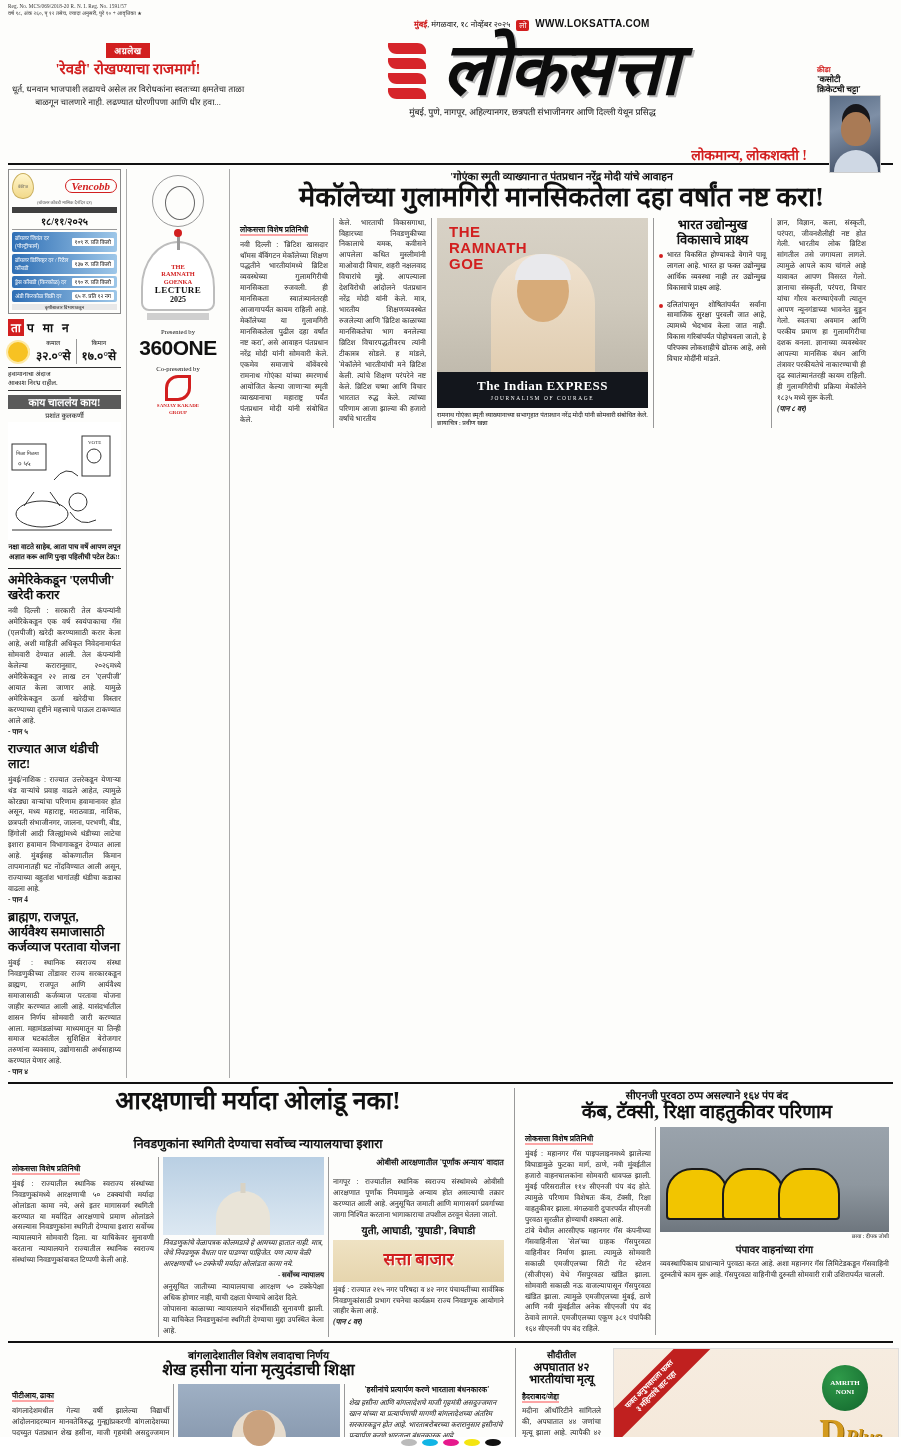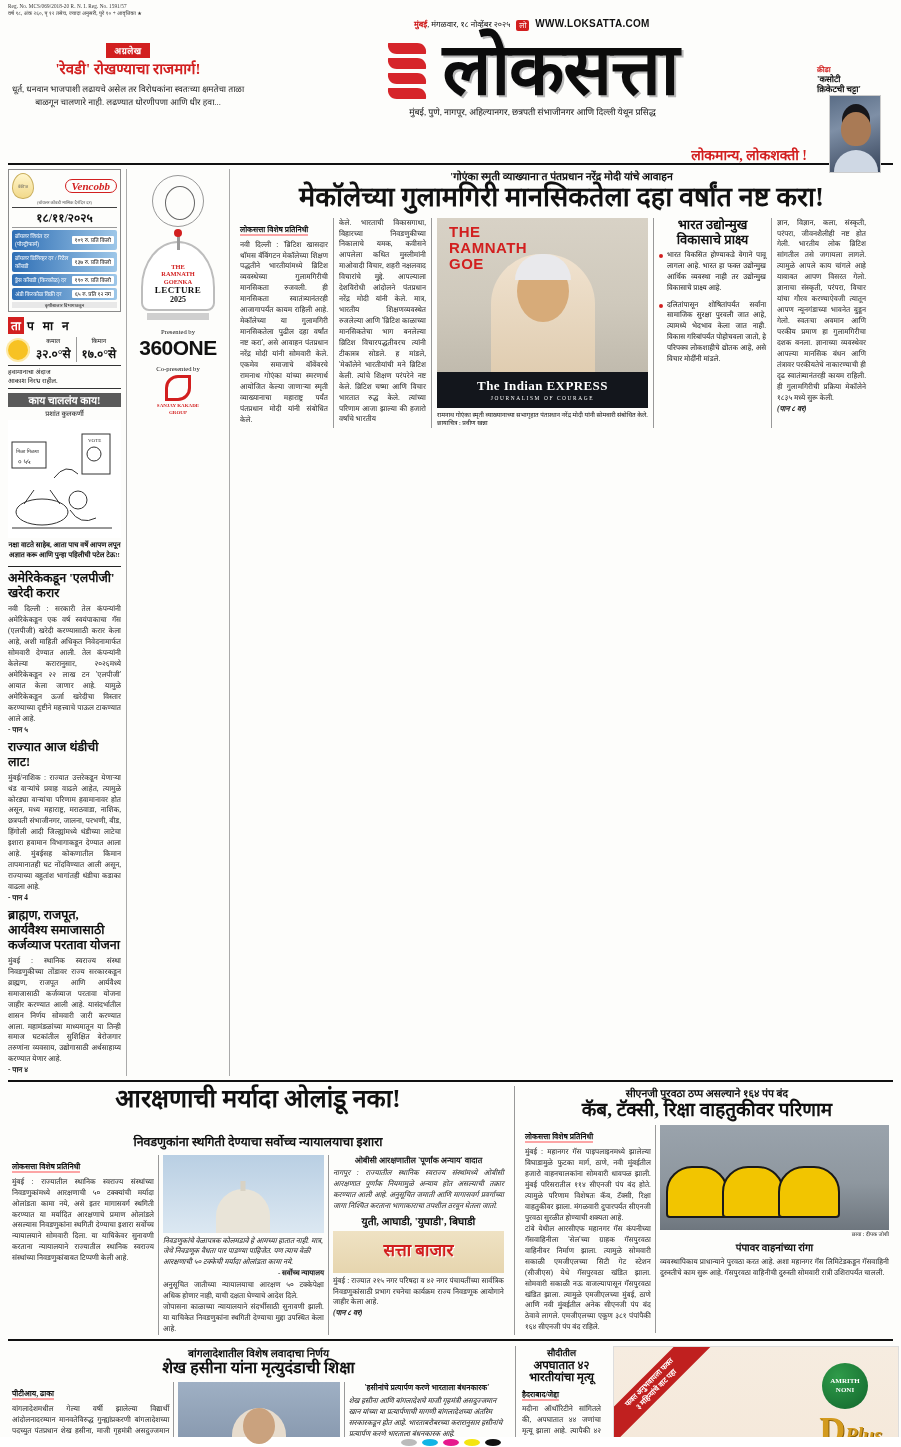--- a/index.html
+++ b/index.html
@@ -24,21 +24,21 @@
 
   
   .masthead { display: flex; height: 132px; padding: 0 4px; position: relative; }
   .mh-left { width: 240px; padding-top: 10px; text-align: center; }
   .anvalekh-tag { display:inline-block; background:#d21f1f; color:#fff; font-size:9px; font-weight:bold;
                   padding:1px 8px; letter-spacing:.5px;}
   .anvalekh-head { color:#d21f1f; font-size:15px; font-weight:bold; margin-top:3px; line-height:1.15; }
   .anvalekh-body { font-size:8.6px; line-height:1.45; margin-top:5px; color:#1a1a1a; }
 
   .mh-center { flex:1; position:relative; text-align:center; padding-top: 6px;}
-  .logo-row { display:flex; align-items:center; justify-content:center; gap:12px; }
+  .logo-row { display:flex; align-items:center; justify-content:center; gap:12px;font-style:italic; }
   .logo-flame { width: 44px; height: 62px; position: relative; }
   .logo-flame i { position:absolute; left:0; width:40px; height:11px; background:#d6252a; border-radius:0 14px 0 14px; transform: skewX(-12deg);}
   .logo-flame i:nth-child(1){ top:4px; }
   .logo-flame i:nth-child(2){ top:19px; }
   .logo-flame i:nth-child(3){ top:34px; }
   .logo-flame i:nth-child(4){ top:49px; }
   .logo-word { font-size: 72px; font-weight: bold; letter-spacing: -1px; line-height: .95;
                color:#0c0c0c; text-shadow: 2px 2px 0 #b9b9b9; font-family:"Liberation Serif", serif;}
   .mh-editions { font-size:8.8px; margin-top:2px; }
   .mh-tagline { position:absolute; right:10px; bottom:-2px; color:#d21f1f; font-size:14px; font-weight:bold; }
@@ -69,21 +69,21 @@
   .col-mid  { flex:1; padding:0 5px; }
 
   
   .venbox { border:1px solid #8a8a8a; padding:3px; font-size:5.6px; }
   .ven-top { display:flex; justify-content:space-between; align-items:center; }
   .ven-logo { color:#d21f1f; font-weight:bold; font-size:11px; font-style:italic;
               border:1.5px solid #d21f1f; border-radius:12px; padding:0 6px; }
   .ven-egg { width:22px; height:26px; border-radius:50% 50% 48% 48%/60% 60% 40% 40%;
              background:linear-gradient(#fff6cc,#f2d98a); border:1px solid #c9ae5c; font-size:4px;
              display:flex; align-items:center; justify-content:center; text-align:center; color:#555;}
-  .ven-date { text-align:center; font-size:12px; font-weight:bold; border-top:1px solid #404040; border-bottom:1px solid #999; margin:2px 0; padding:1px 0;}
+  .ven-date { text-align:center; font-size:10px; font-weight:bold; border-top:6px solid #404040; border-bottom:1px solid #999; margin:2px 0; padding:1px 0;}
   .ven-row { display:flex; justify-content:space-between; align-items:center; gap:3px; margin:2px 0;
              background:linear-gradient(90deg,#2f6fb5,#9ec7e8); color:#fff; padding:2px 3px; border-radius:2px; }
   .ven-row .v { background:#fff; color:#111; padding:0 3px; border-radius:1px; white-space:nowrap;}
   .ven-foot { text-align:center; font-size:4.6px; background:#e8e8e8; margin-top:2px; }
 
   
   .tempbox { margin-top:5px; }
   .temp-title { display:flex; align-items:center; gap:3px; font-size:12px; font-weight:bold; letter-spacing:3px; }
   .temp-badge { background:#d21f1f; color:#fff; padding:0 3px; letter-spacing:0; }
   .temp-row { display:flex; align-items:center; border-bottom:1px solid #333; padding:3px 0; }
@@ -418,22 +418,22 @@
         <div class="vline" style="width:34%;">
           <div class="sc-photo">
               <div class="dome"></div>
             </div>
           <div class="quote" style="margin-top:3px;">निवडणुकांचे वेळापत्रक कोलमडावे हे आमच्या हातात नाही. मात्र, जेथे निवडणूक वैधता पार पाडण्या पाहिजेत. पण त्याच वेळी आरक्षणाची ५० टक्केची मर्यादा ओलांडता कामा नये.</div>
           <div class="quote-src">- सर्वोच्च न्यायालय</div>
           <div class="body" style="margin-top:3px;">अनुसूचित जातीच्या न्यायालयाचा आरक्षण ५० टक्केपेक्षा अधिक होणार नाही, याची दक्षता घेण्याचे आदेश दिले.</div>
           <div class="body">जोपासना काळाच्या न्यायालयाने संदर्भीसाठी सुनावणी झाली. या याचिकेत निवडणुकांना स्थगिती देण्याचा मुद्दा उपस्थित केला आहे.</div>
         </div>
         <div class="vline" style="width:36%;">
-          <div class="body" style="text-align:center;font-weight:bold;font-size:8px;">ओबीसी आरक्षणातील 'पूर्णांक अन्याय' वादात</div>
-          <div class="body" style="margin-top:1px;font-style:italic;">नागपूर : राज्यातील स्थानिक स्वराज्य संस्थांमध्ये ओबीसी आरक्षणात पूर्णांक नियमामुळे अन्याय होत असल्याची तक्रार करण्यात आली आहे. अनुसूचित जमाती आणि मागासवर्ग प्रवर्गाच्या जागा निश्चित करताना भागाकाराचा तपशील ठरवून घेतला जातो.</div>
+          <div class="body" style="text-align:right;font-weight:bold;font-size:8px;">ओबीसी आरक्षणातील 'पूर्णांक अन्याय' वादात</div>
+          <div class="body" style="margin-top:8px;">नागपूर : राज्यातील स्थानिक स्वराज्य संस्थांमध्ये ओबीसी आरक्षणात पूर्णांक नियमामुळे अन्याय होत असल्याची तक्रार करण्यात आली आहे. अनुसूचित जमाती आणि मागासवर्ग प्रवर्गाच्या जागा निश्चित करताना भागाकाराचा तपशील ठरवून घेतला जातो.</div>
           <div class="yuti">युती, आघाडी, 'युघाडी', बिघाडी</div>
           <div class="satta">
             <span>सत्ता बाजार</span>
           </div>
           <div class="body" style="margin-top:3px;">मुंबई : राज्यात २१५ नगर परिषदा व ४२ नगर पंचायतींच्या सार्वत्रिक निवडणुकांसाठी प्रभाग रचनेचा कार्यक्रम राज्य निवडणूक आयोगाने जाहीर केला आहे.</div>
           <div class="body" style="font-weight:bold;font-style:italic;">(पान ८ वर)</div>
         </div>
       </div>
     </div>
 

